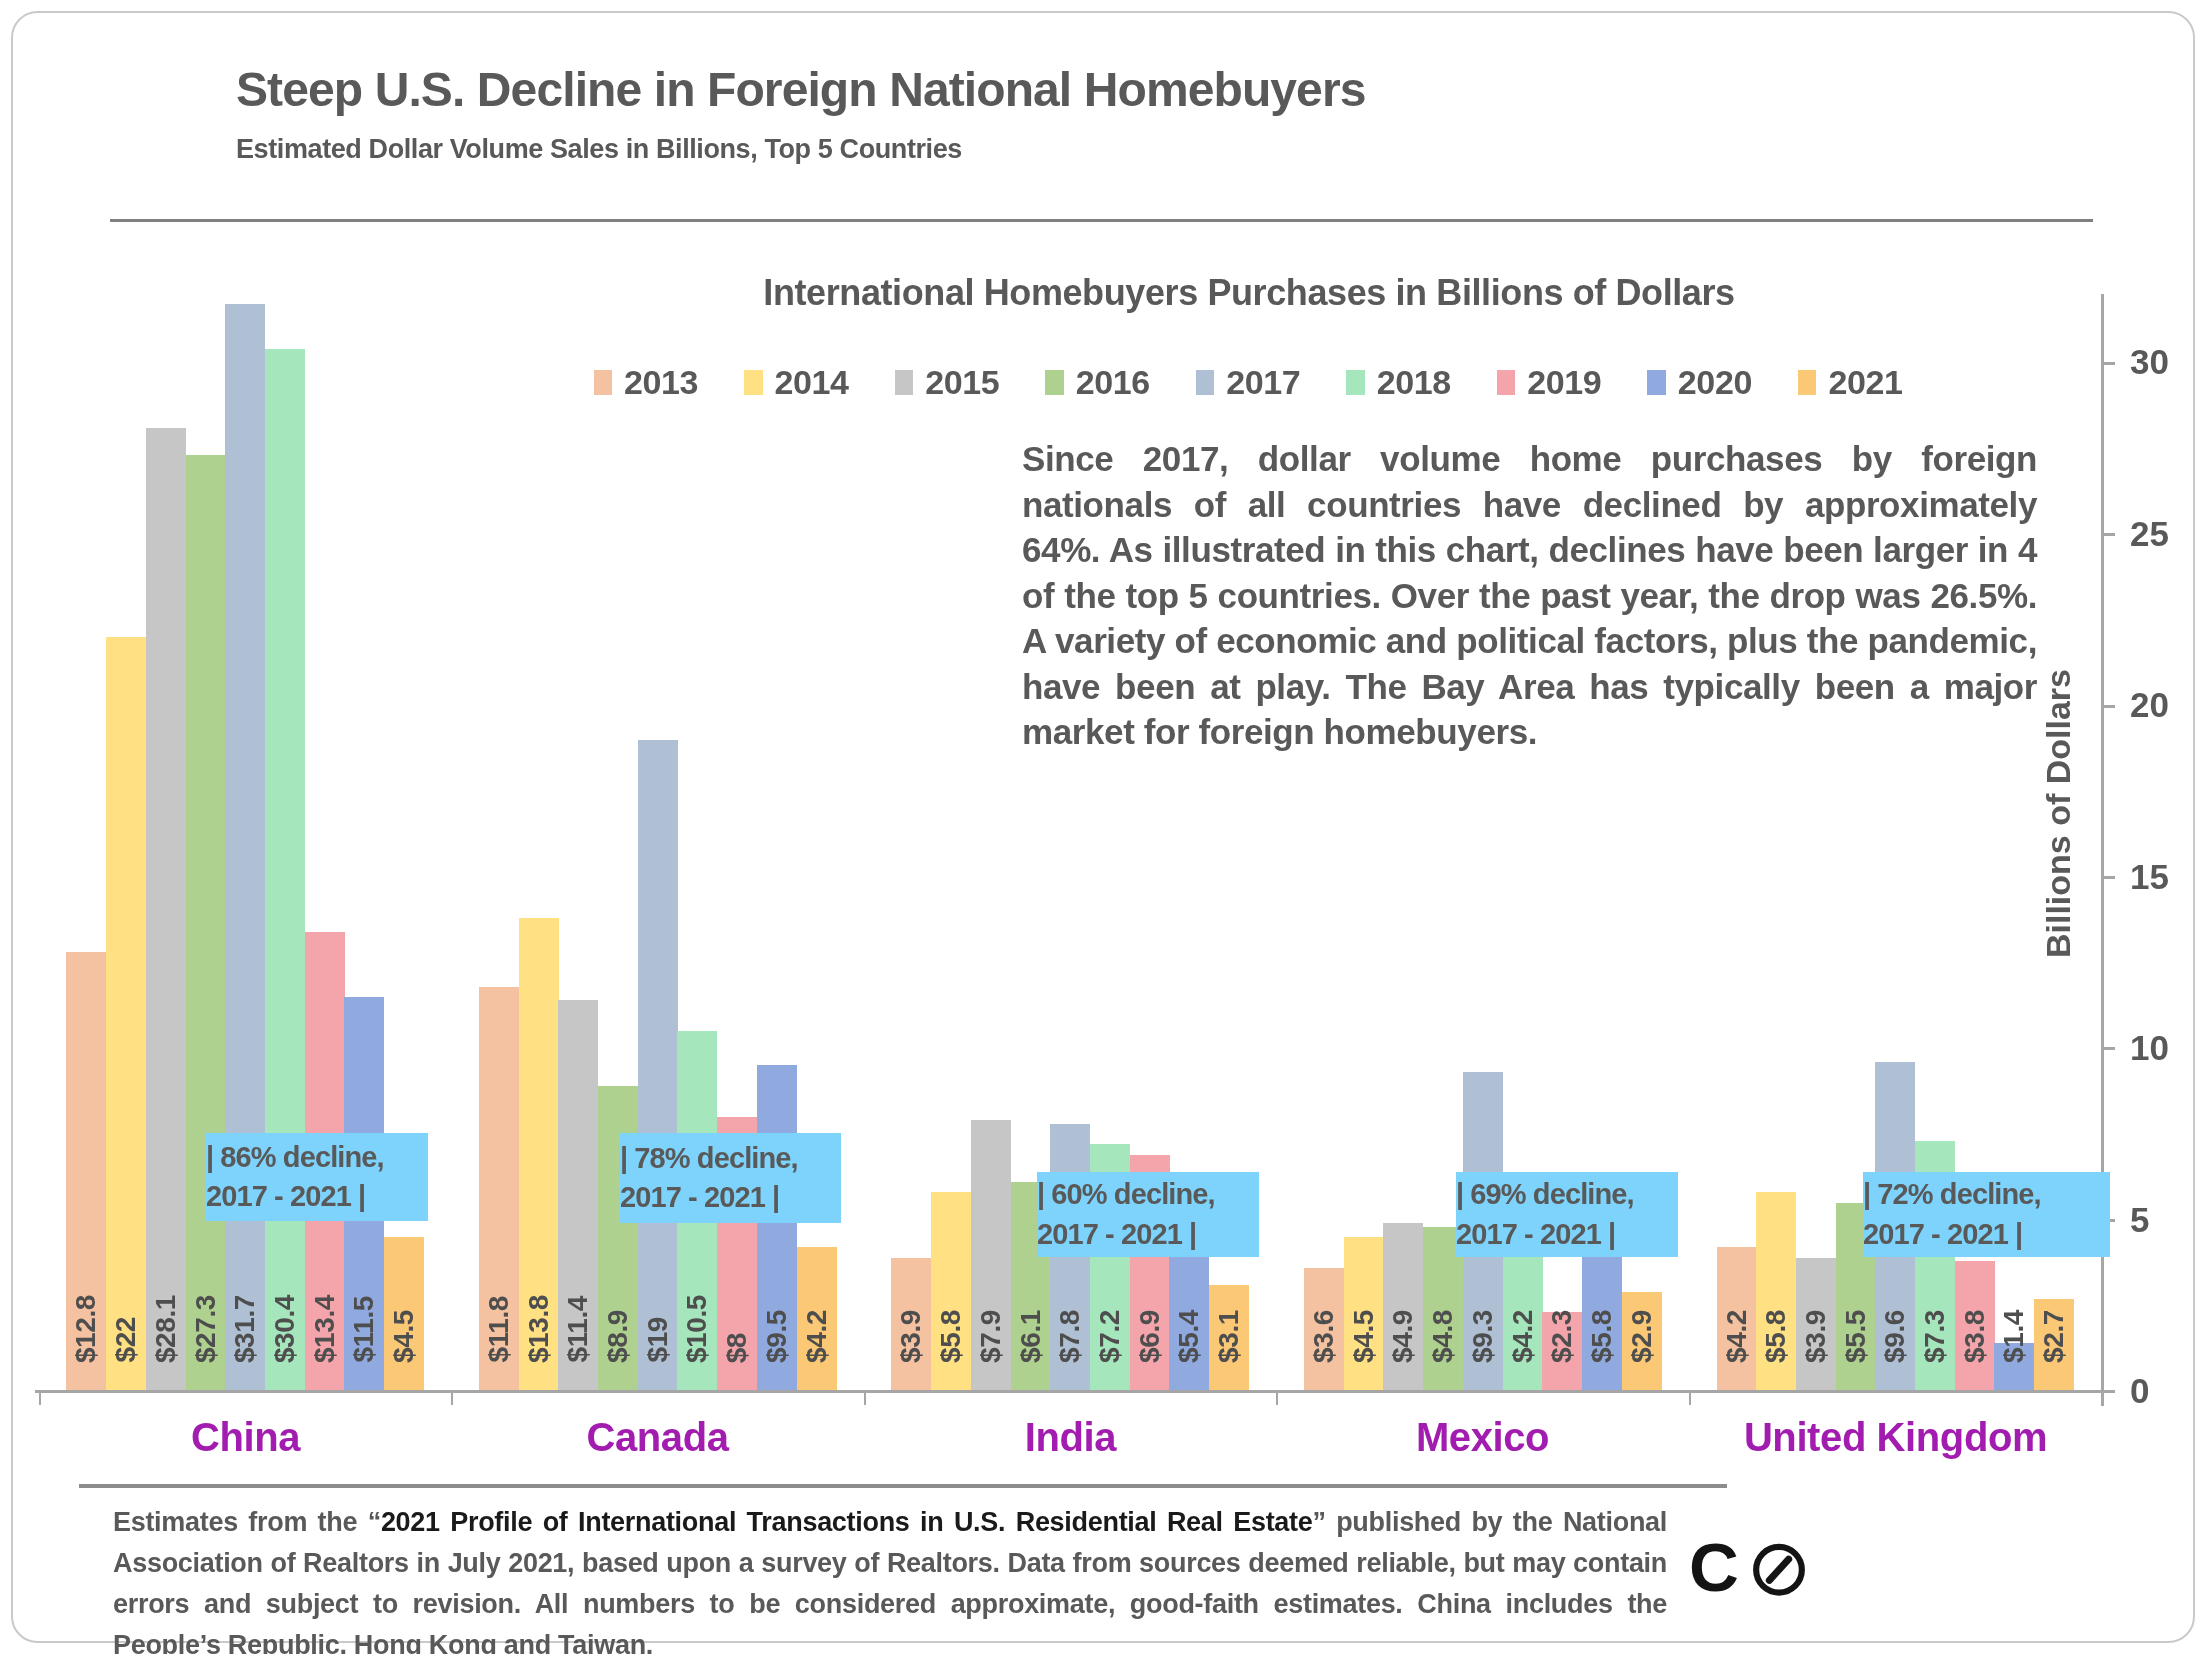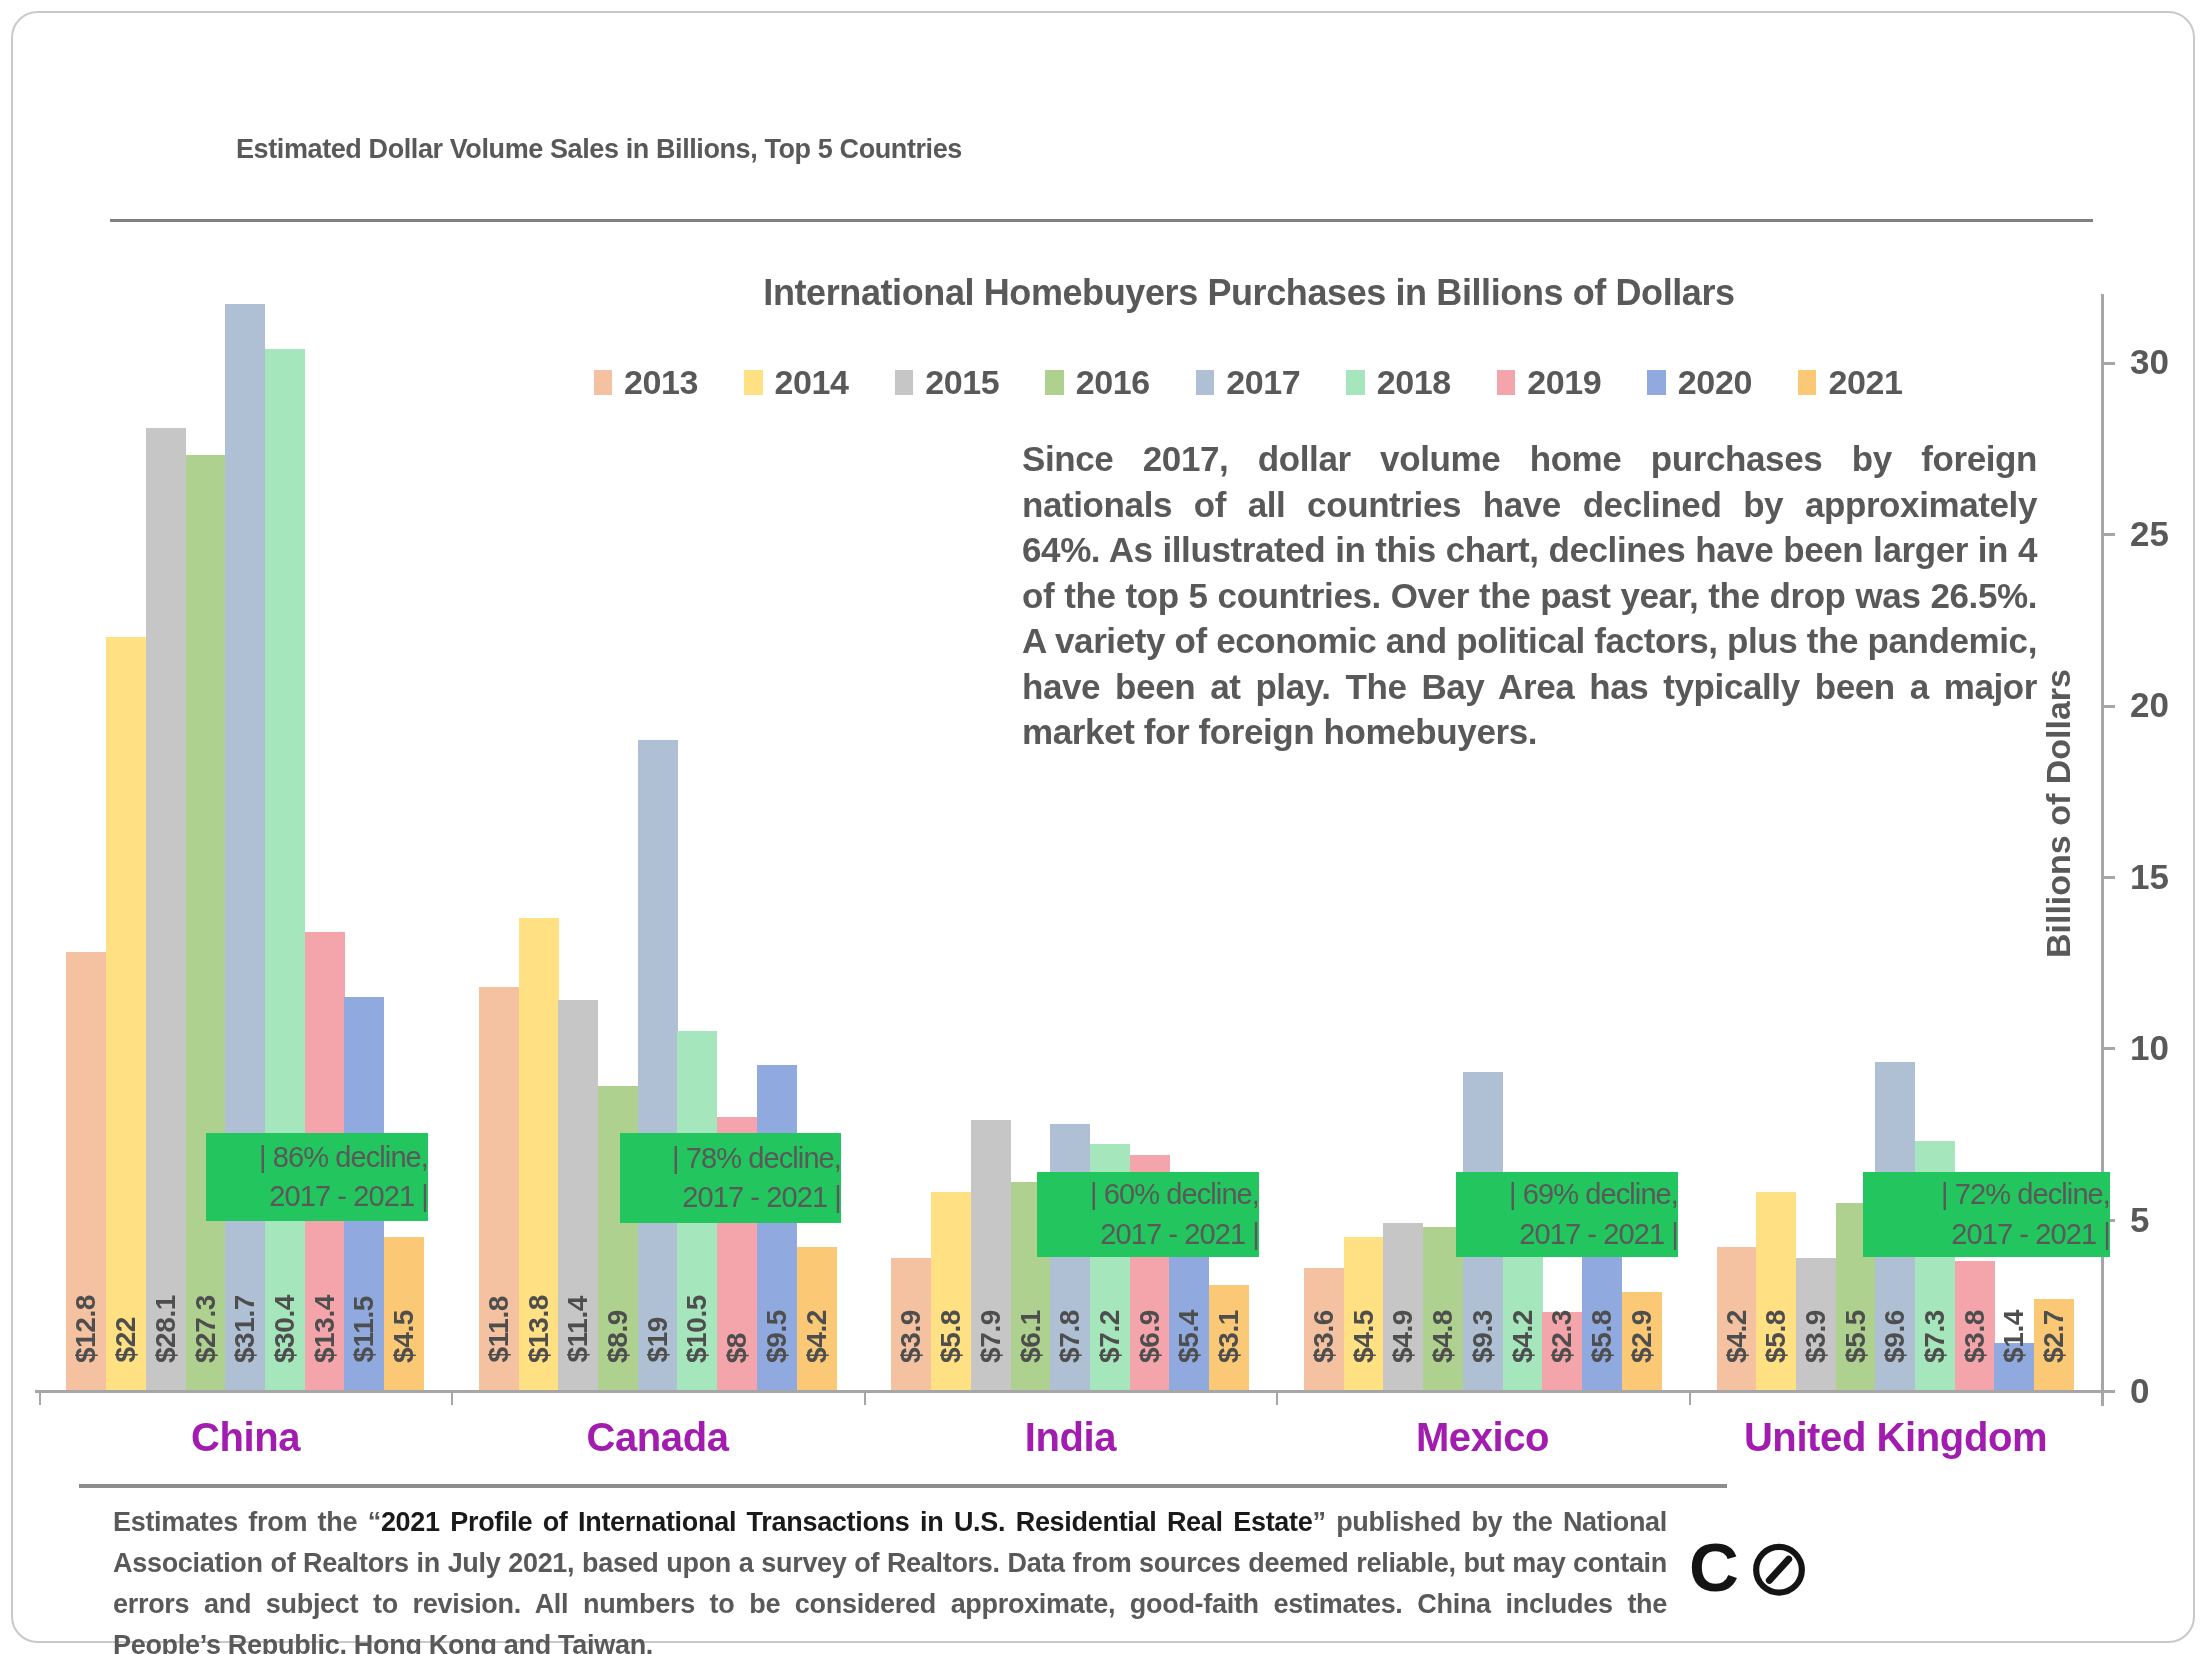--- a/index.html
+++ b/index.html
@@ -13,41 +13,42 @@
   .chart-title{position:absolute;left:618px;top:272px;width:1262px;text-align:center;font-size:36px;font-weight:bold;letter-spacing:-0.4px;}
   #legend{position:absolute;left:582px;top:363px;width:1332px;display:flex;justify-content:center;align-items:center;gap:46px;}
   .legend-item{display:flex;align-items:center;gap:12px;font-size:34px;font-weight:bold;letter-spacing:-0.4px;}
   .legend-swatch{width:18.5px;height:25.6px;flex:0 0 auto;}
   .para-block{position:absolute;left:1022px;top:436px;width:1015px;font-size:35px;font-weight:bold;line-height:1.30;
               text-align:justify;letter-spacing:-0.4px;color:#595959;}
   .para-block p{margin:0 0 41px 0;}
   .bar{position:absolute;}
   .bar-label{position:absolute;writing-mode:vertical-rl;transform:rotate(180deg);font-size:28px;font-weight:bold;
              color:#4e4e4e;line-height:40px;white-space:nowrap;letter-spacing:-0.4px;}
-  .annotation{position:absolute;background:#22c55e;display:flex;flex-direction:column;justify-content:center;align-items:flex-end;
-              font-size:29px;font-weight:normal;line-height:1.35;white-space:nowrap;letter-spacing:-0.9px;color:#595959;z-index:5;}
+  .annotation{position:absolute;background:#7dd3fc;display:flex;flex-direction:column;justify-content:center;align-items:flex-start;
+              font-size:29px;font-weight:bold;line-height:1.35;white-space:nowrap;letter-spacing:-0.9px;color:#595959;z-index:5;}
   .country-label{position:absolute;top:1415px;text-align:center;font-size:40px;font-weight:bold;color:#a21caf;letter-spacing:-0.4px;}
   .axis-line{position:absolute;background:#a6a6a6;}
   .ytick-label{position:absolute;font-size:35px;font-weight:bold;color:#595959;line-height:42px;}
   .y-axis-title{position:absolute;left:2036px;top:669px;writing-mode:vertical-rl;transform:rotate(180deg);
                 font-size:34px;font-weight:bold;line-height:44px;white-space:nowrap;}
   .separator{position:absolute;left:79px;top:1484px;width:1648px;height:4.4px;background:#8c8c8c;}
   .footnote{position:absolute;left:113px;top:1502px;width:1554px;font-size:27px;font-weight:bold;line-height:1.52;
             text-align:justify;color:#595959;letter-spacing:-0.3px;}
   .footnote .bold-black{color:#1a1a1a;}
   .logo{position:absolute;left:1689px;top:1528px;display:flex;align-items:center;font-size:69px;font-weight:bold;
         letter-spacing:8px;color:#141414;}
   .logo svg{margin:0 3.5px;display:block;}
 </style>
 </head>
 <body>
 
 <div id="page">
   <div class="frame"></div>
 
+  <div class="title">Steep U.S. Decline in Foreign National Homebuyers</div>
   <div class="subtitle">Estimated Dollar Volume Sales in Billions, Top 5 Countries</div>
   <div class="header-rule"></div>
 
   <div class="chart-title">International Homebuyers Purchases in Billions of Dollars</div>
   <div id="legend">
       <div class="legend-item">
         <span class="legend-swatch" style="background: rgb(244, 194, 161);"></span>
         <span>2013</span>
       </div>
       <div class="legend-item">

